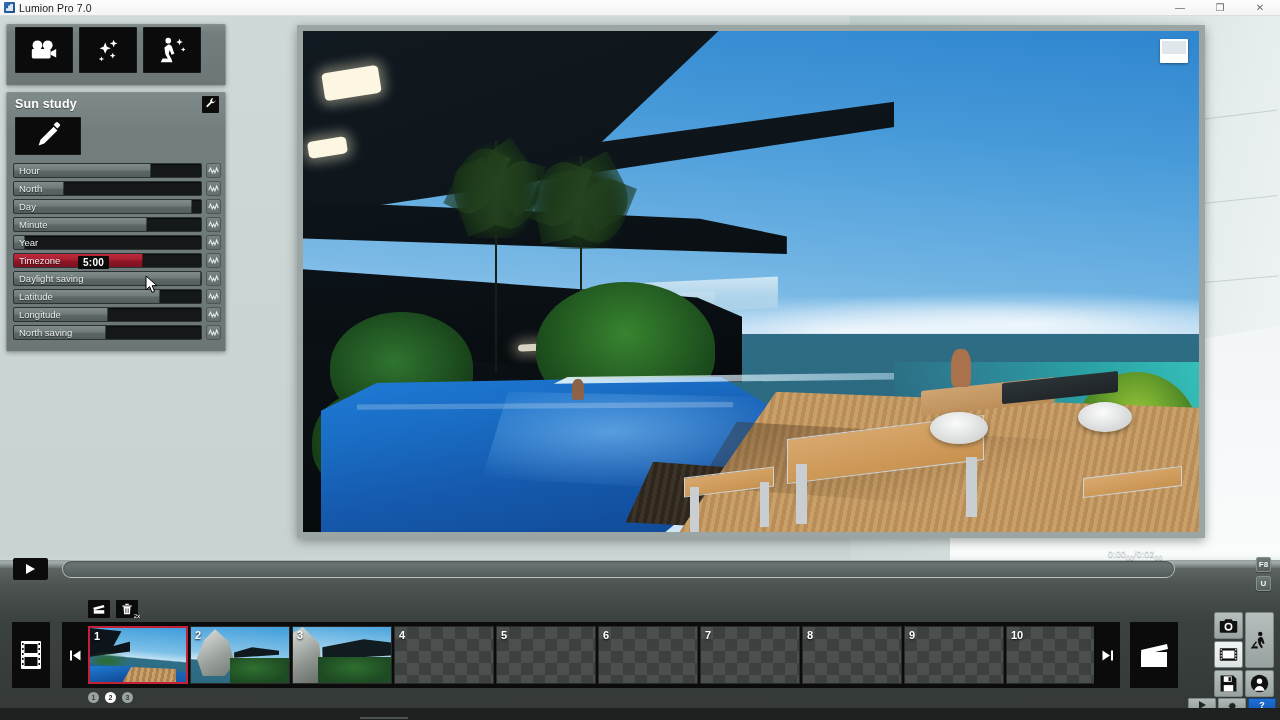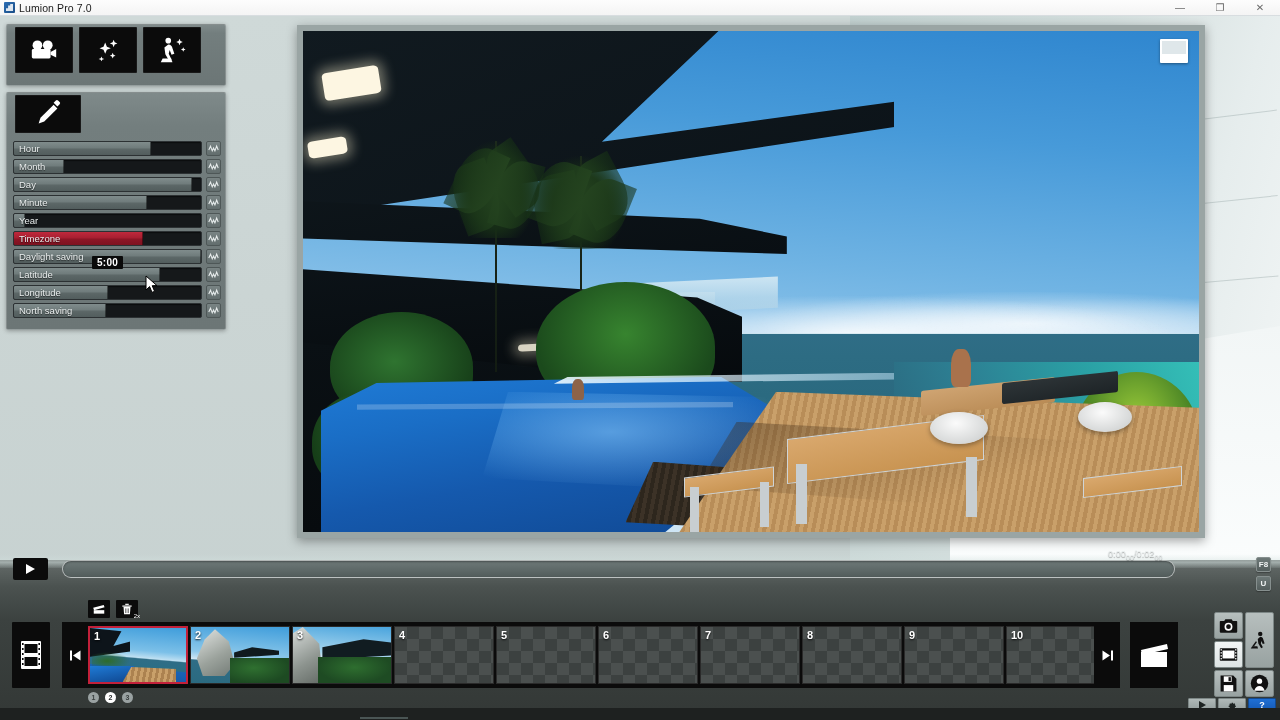--- a/index.html
+++ b/index.html
@@ -131,21 +131,21 @@
   .wave{
     width:15px;height:15px;margin-left:4px;
     background:linear-gradient(180deg,#798484,#626d6d);
     border:1px solid #4e5757;border-radius:2px;
     display:flex;align-items:center;justify-content:center;flex:none;
   }
   .wave svg{ width:11px;height:9px; }
 
   
   #tooltip{
-    position:absolute; left:92px; top:256px;
+    position:absolute; left:78px; top:256px;
     background:#0a0a0a; color:#fff;
     font-size:10px; font-weight:bold;
     padding:1px 5px; border-radius:1px;
     z-index:45; letter-spacing:.3px;
   }
   
   #cursor{ position:absolute; left:145px; top:275px; z-index:55; pointer-events:none; }
 
   
   #viewport-frame{
@@ -500,20 +500,28 @@
           <path d="M12 10c3 0 4 2 4.5 4l2 6-3 1-2-5-1 4 3 6-2.6 1.4-4-7-1-7z"></path>
           <path d="M6 25h9l1.5 4H4z"></path>
           <path d="M24 4l1 2.4L27.5 7.5 25 8.6 24 11l-1-2.4-2.5-1.1L23 6.4z"></path>
           <path d="M28 13l.7 1.6 1.8.8-1.8.8-.7 1.7-.7-1.7-1.8-.8 1.8-.8z"></path>
         </svg>
       </div>
     </div>
   </div>
 
   <div class="panel">
+    <div class="panel-head">
+      <div class="panel-title">Sun study</div>
+      <div class="wrench">
+        <svg viewBox="0 0 24 24" fill="#fff">
+            <path d="M20 5.5a5 5 0 0 1-6.6 4.7L5.9 17.7a1.8 1.8 0 0 1-2.6-2.6l7.5-7.5A5 5 0 0 1 16.9 1l-3 3 .9 3.2 3.2.9 3-3c.3.7.5 1.5.5 2.4z"></path>
+          </svg>
+      </div>
+    </div>
     <div class="bigbtn-row">
       <div class="bigbtn wide">
         <svg viewBox="0 0 32 32" fill="#fff">
           <path d="M6 26l2-6 14-14 4 4-14 14z"></path>
           <path d="M22 4l4 4 2.4-2.4a1.6 1.6 0 0 0 0-2.3l-1.7-1.7a1.6 1.6 0 0 0-2.3 0z"></path>
         </svg>
       </div>
     </div>
 
     <div class="slider-list">
@@ -526,21 +534,21 @@
         <div class="wave">
           <svg viewBox="0 0 14 10" fill="none" stroke="#e5eaea" stroke-width="1.4">
               <path d="M1 7 L3.2 2 L5.4 8 L7 4.5 L8.8 8 L11 2 L13 7"></path>
             </svg>
         </div>
       </div>
 
       <div class="slider-row">
         <div class="slider">
           <div class="fill" style="width:27%"></div>
-          <div class="lbl">Month</div>
+          <div class="lbl">North</div>
         </div>
         <div class="wave">
           <svg viewBox="0 0 14 10" fill="none" stroke="#e5eaea" stroke-width="1.4">
               <path d="M1 7 L3.2 2 L5.4 8 L7 4.5 L8.8 8 L11 2 L13 7"></path>
             </svg>
         </div>
       </div>
 
       <div class="slider-row">
         <div class="slider">

